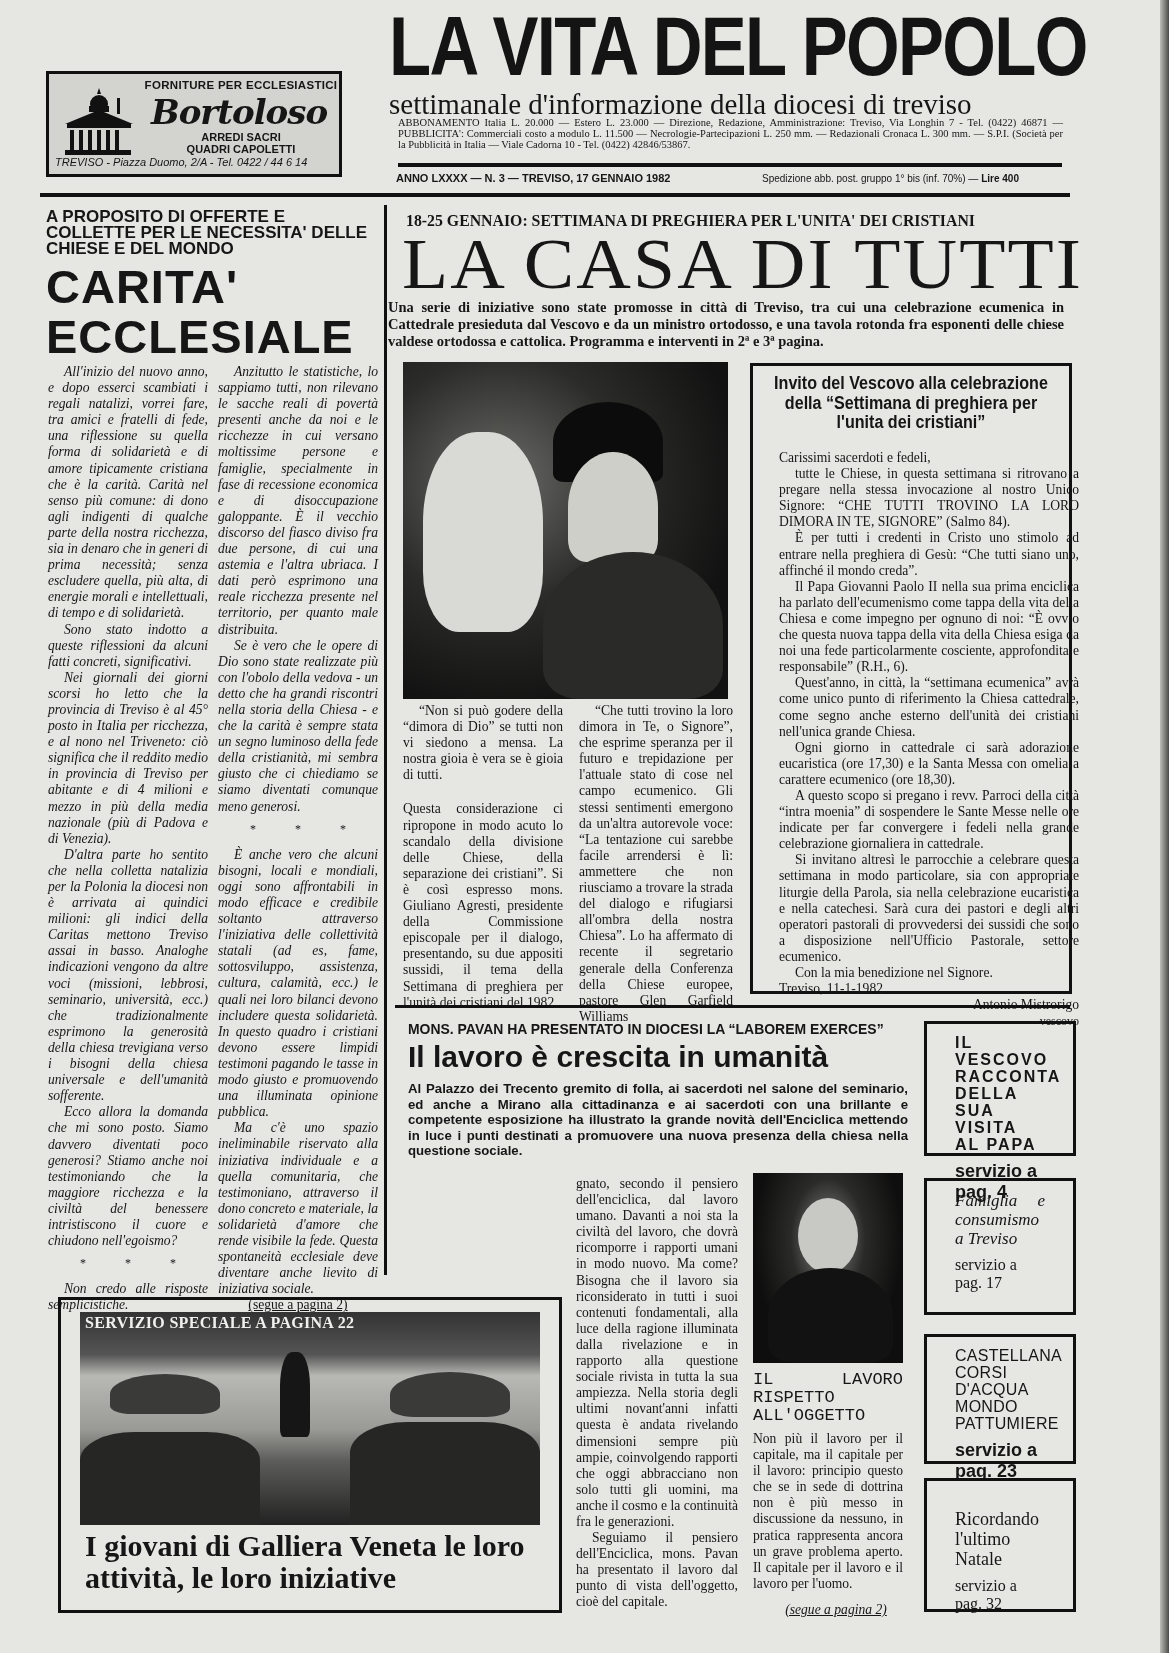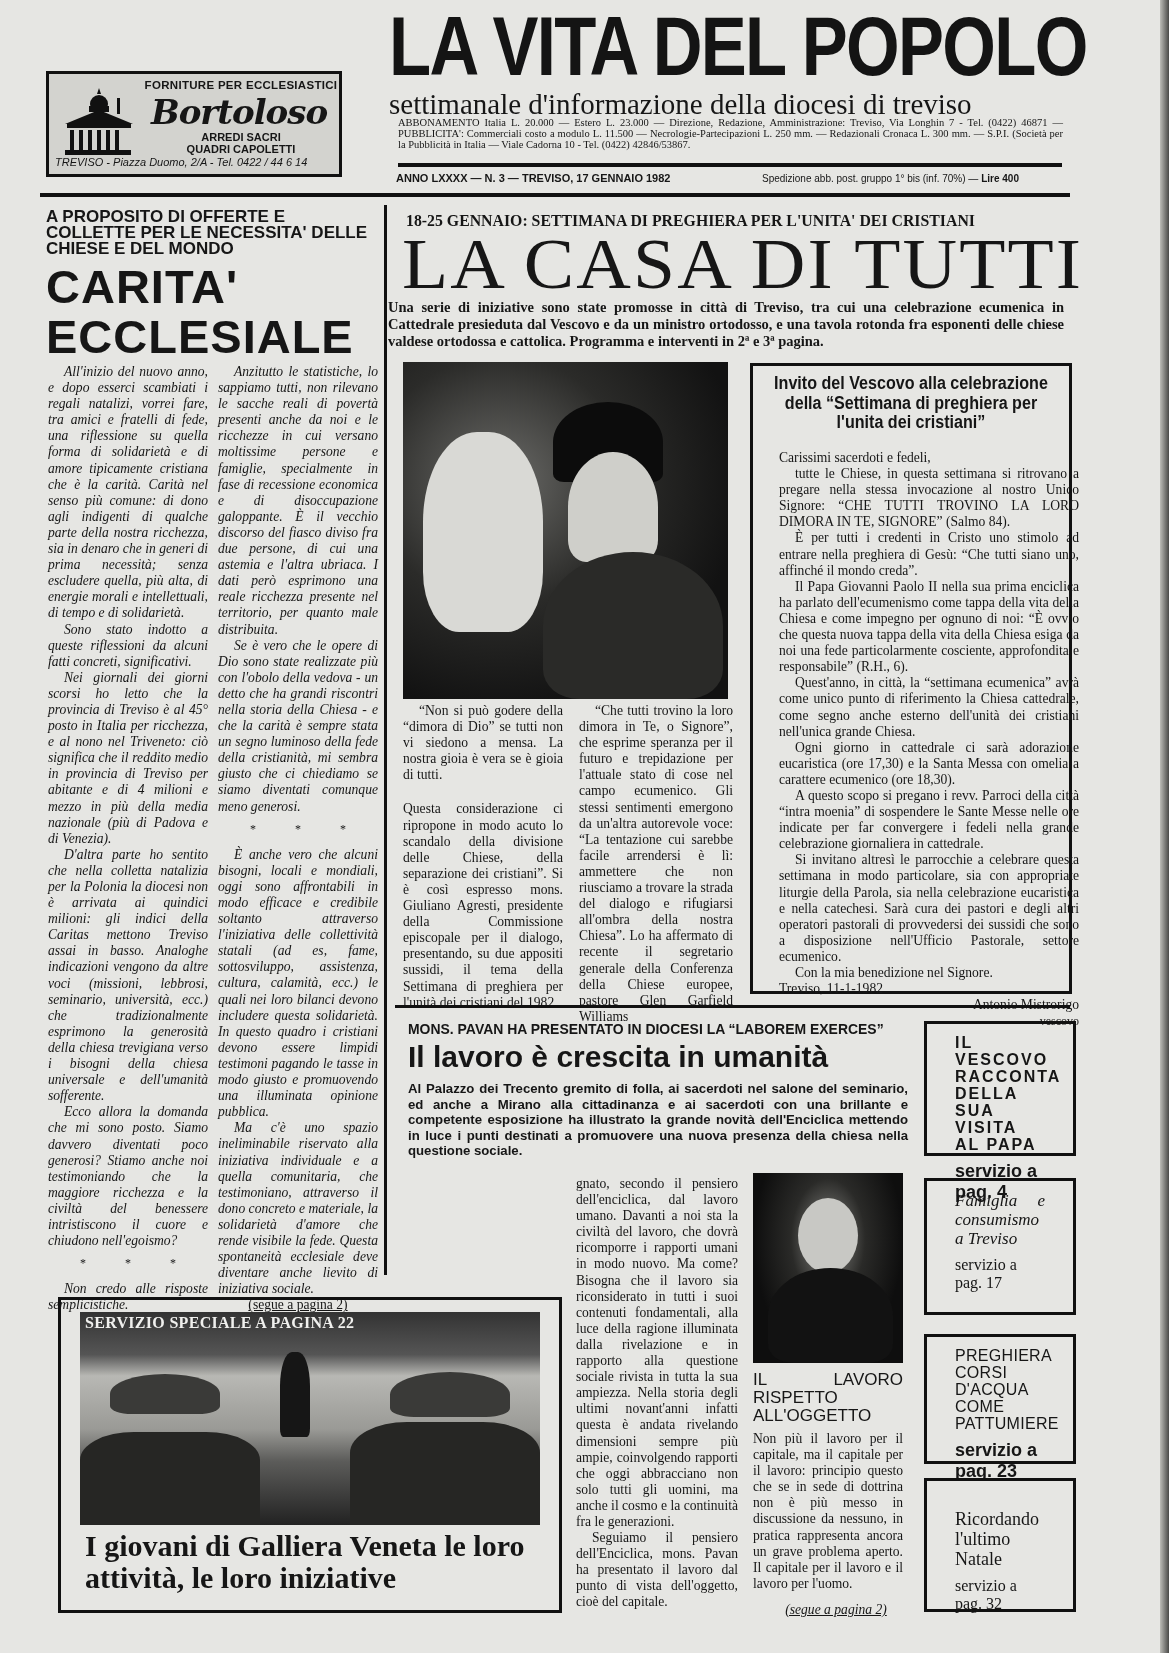--- a/index.html
+++ b/index.html
@@ -63,21 +63,21 @@
 
   .rule-mid { left: 395px; top: 1005px; width: 675px; height: 3px; background: #111; }
 
   
   .kicker-lab { left: 408px; top: 1021px; width: 520px; font-family: "Liberation Sans", sans-serif; font-weight: bold; font-size: 15px; line-height: 16px; white-space: nowrap; transform: scaleX(0.93); transform-origin: left top; }
   .head-lab { left: 408px; top: 1040px; width: 520px; font-family: "Liberation Sans", sans-serif; font-weight: bold; font-size: 30px; line-height: 34px; white-space: nowrap; }
   .lead-lab { left: 408px; top: 1081px; width: 500px; font-family: "Liberation Sans", sans-serif; font-weight: bold; font-size: 13.2px; line-height: 15.5px; text-align: justify; }
   .col-lab1 { left: 412px; top: 1176px; width: 152px; }
   .col-lab2 { left: 576px; top: 1176px; width: 162px; }
   .col-lab3 { left: 753px; top: 1371px; width: 150px; }
-  .sub-lab { font-family: Liberation Sans, sans-serif; font-size: 17px; line-height: 18px; margin-bottom: 6px; }
+  .sub-lab { font-family: Liberation Mono, monospace; font-size: 17px; line-height: 18px; margin-bottom: 6px; }
 
   
   .rbox { position: absolute; left: 924px; width: 152px; border: 3px solid #111; padding: 10px 28px; }
   .rb1 { top: 1021px; height: 135px; }
   .rb2 { top: 1178px; height: 137px; }
   .rb3 { top: 1334px; height: 130px; }
   .rb4 { top: 1478px; height: 134px; }
   .rb-title-sans { font-family: "Liberation Sans", sans-serif; font-size: 16px; line-height: 17px; letter-spacing: .3px; }
   .rb-title-bold { font-weight: bold; letter-spacing: 2px; text-align: justify; }
   .rb-title-ital { font-family: "Liberation Serif", serif; font-style: italic; font-size: 17px; line-height: 19px; text-align: justify; }
@@ -218,21 +218,21 @@
 
   <div class="rbox rb1">
     <div class="rb-title-sans rb-title-bold">IL VESCOVO RACCONTA DELLA SUA VISITA AL PAPA</div>
     <div class="rb-link-sans">servizio a pag. 4</div>
   </div>
   <div class="rbox rb2">
     <div class="rb-title-ital">Famiglia e consumismo a Treviso</div>
     <div class="rb-link-serif">servizio a pag. 17</div>
   </div>
   <div class="rbox rb3">
-    <div class="rb-title-sans">PREGHIERA CORSI D'ACQUA COME PATTUMIERE</div>
+    <div class="rb-title-sans">CASTELLANA CORSI D'ACQUA MONDO PATTUMIERE</div>
     <div class="rb-link-sans">servizio a pag. 23</div>
   </div>
   <div class="rbox rb4">
     <div class="rb-title-serif" style="margin-top:18px;">Ricordando l'ultimo Natale</div>
     <div class="rb-link-serif">servizio a pag. 32</div>
   </div>
 
   <div class="abs gal-box">
     <div class="photo photo3" style="left:19px; top:12px;">
       <div class="fig" style="left:200px; top:40px; width:30px; height:85px; background:#161616; border-radius:40% 40% 10% 10%;"></div>

